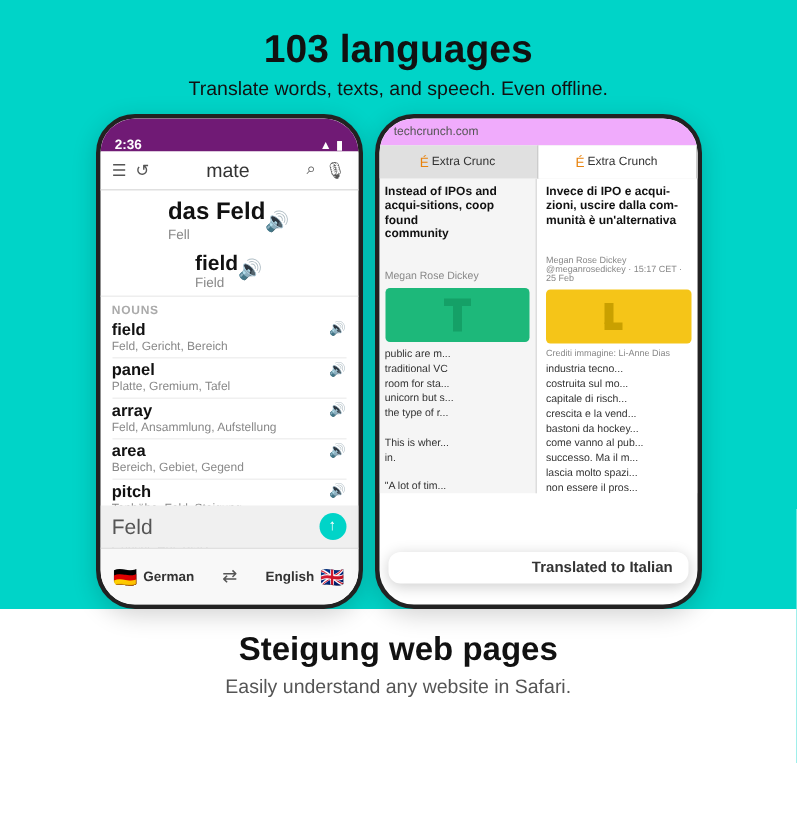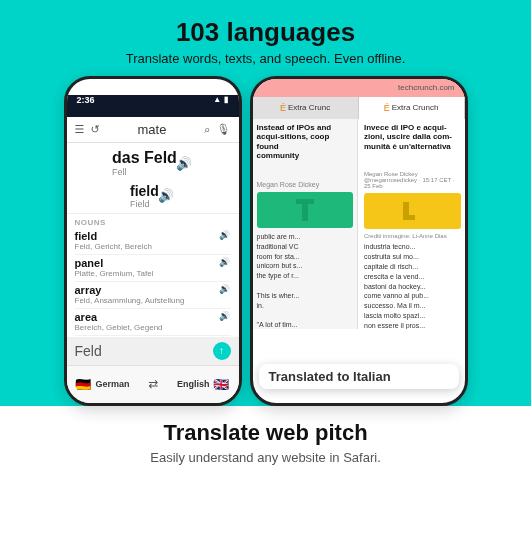--- a/index.html
+++ b/index.html
@@ -56,30 +56,29 @@
       background: #fff;
       border-radius: 26px;
       border: 3px solid #222;
       overflow: hidden;
       position: relative;
       flex-shrink: 0;
       box-shadow: 0 4px 16px rgba(0,0,0,0.18);
     }
 
     .phone-left .notch-bar {
-      background: #0f172a;
+      background: #701a75;
       height: 22px;
       display: flex;
-      align-items: flex-start;
+      align-items: flex-end;
       justify-content: space-between;
       padding: 0 10px;
       color: #fff;
       font-size: 9px;
       font-weight: 600;
-      margin-top: 16px;
     }
 
     .phone-left .notch-icons {
       display: flex;
       gap: 3px;
       align-items: center;
       font-size: 8px;
     }
 
     .search-bar {
@@ -244,25 +243,24 @@
       background: #fff;
       border-radius: 26px;
       border: 3px solid #222;
       overflow: hidden;
       position: relative;
       flex-shrink: 0;
       box-shadow: 0 4px 16px rgba(0,0,0,0.18);
     }
 
     .phone-right .status-bar {
-      background: #fca5a5;
+      background: #f0abfc;
       height: 18px;
       display: flex;
       align-items: center;
-      justify-content: flex-end;
       padding: 0 10px;
       font-size: 8px;
       color: #333;
     }
 
     .browser-tabs {
       display: flex;
       background: #e8e8e8;
       height: 22px;
     }
@@ -390,23 +388,23 @@
     .translation-toast {
       position: absolute;
       bottom: 14px;
       left: 0;
       right: 0;
       margin: 0 6px;
       background: #fff;
       border-radius: 8px;
       padding: 5px 10px;
       box-shadow: 0 2px 10px rgba(0,0,0,0.2);
-      font-size: 13px;
+      font-size: 10px;
       color: #333;
-      text-align: left;
+      text-align: right;
       font-weight: 600;
     }
 
     
     .bottom-section {
       background: #fff;
       width: 100%;
       display: flex;
       flex-direction: column;
       align-items: center;
@@ -593,15 +591,15 @@
         </div>
       </div>
 
       <div class="translation-toast">Translated to Italian</div>
     </div>
 
   </div>
 </div>
 
 <div class="bottom-section">
-  <h2 class="bottom-title">Translate web pitch</h2>
+  <h2 class="bottom-title">Steigung web pages</h2>
   <p class="bottom-subtitle">Easily understand any website in Safari.</p>
 </div>
 
 </body></html>

